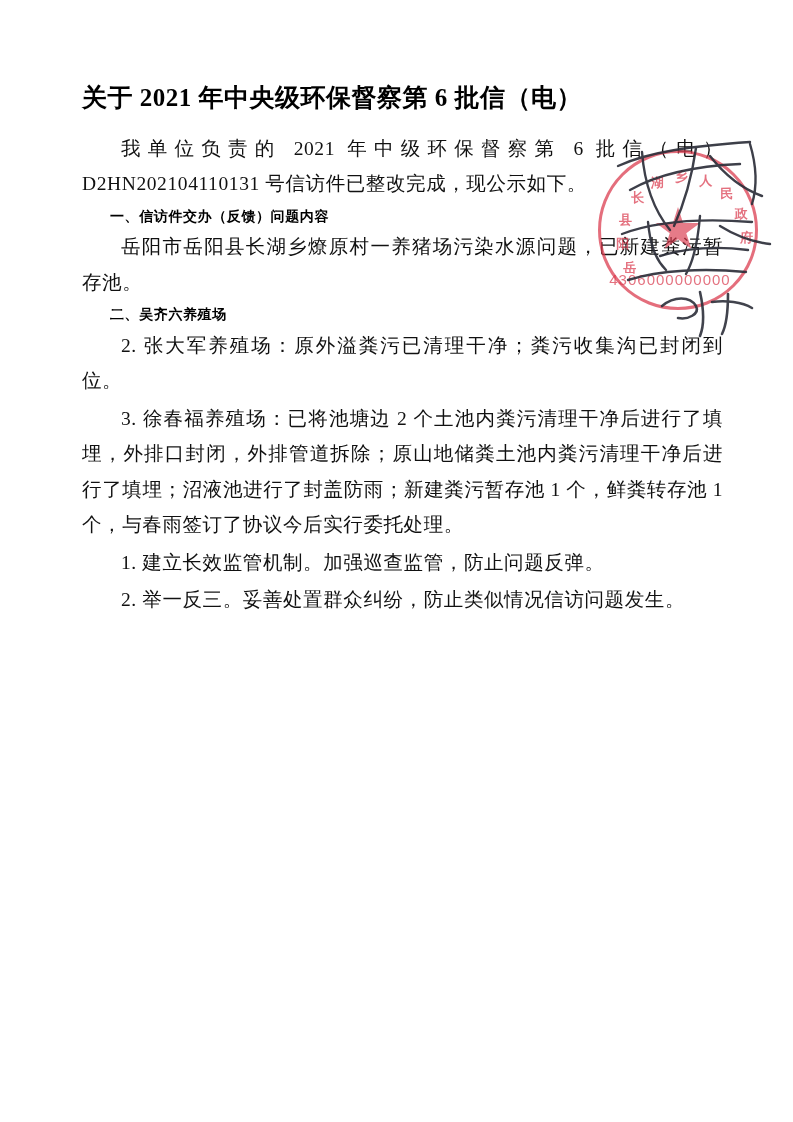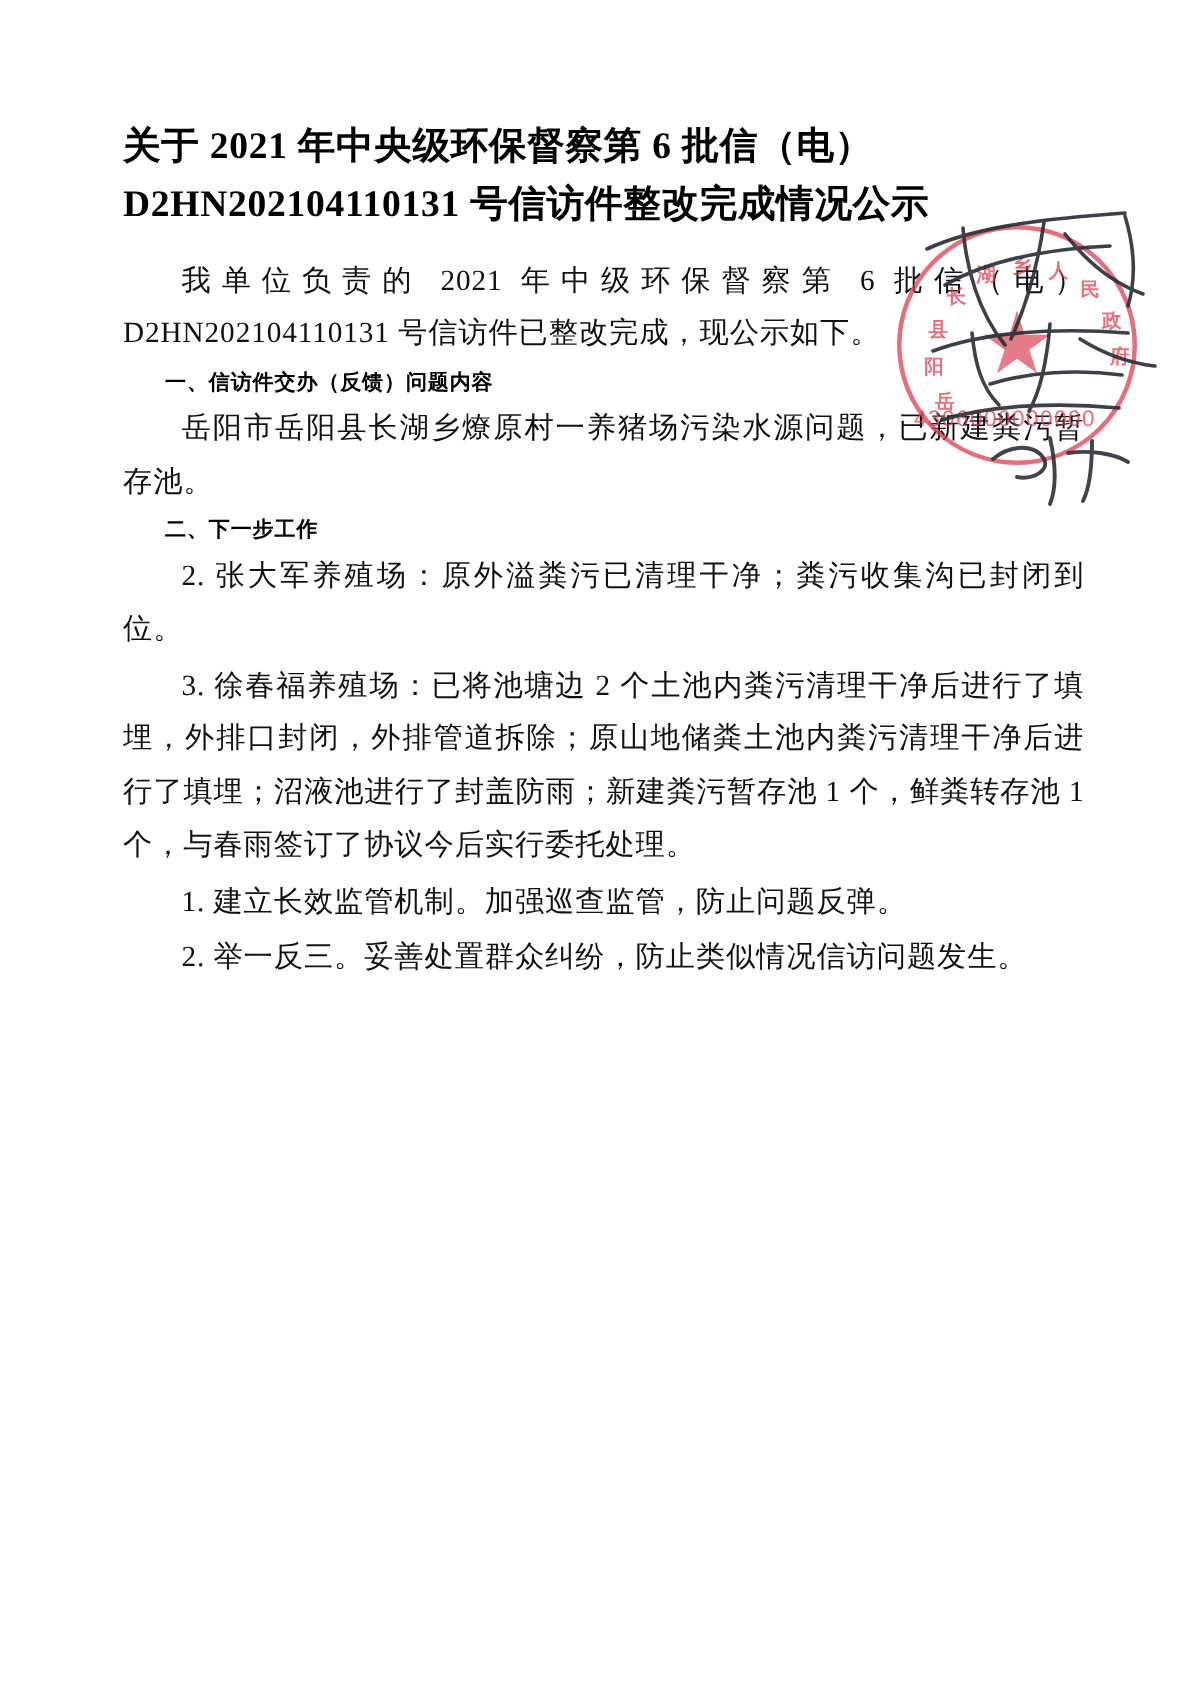--- a/index.html
+++ b/index.html
@@ -130,29 +130,28 @@
   }
   .signature svg { display: block; }
 </style>
 </head>
 <body>
 
 <div class="page">
 
   <h1 class="doc-title">
     <span>关于 2021 年中央级环保督察第 6 批信（电）</span>
-    <span class="line2">D2HN202104110131 号信访件整改完成情况公示</span>
   </h1>
 
   <p class="para indent lead-para">我单位负责的 2021 年中级环保督察第 6 批信（电）D2HN202104110131 号信访件已整改完成，现公示如下。</p>
 
   <p class="section-head">一、信访件交办（反馈）问题内容</p>
   <p class="para indent">岳阳市岳阳县长湖乡燎原村一养猪场污染水源问题，已新建粪污暂存池。</p>
 
-  <p class="section-head">二、下一步工作</p>
+  <p class="section-head">二、吴齐六养殖场</p>
   <p class="para indent">2. 张大军养殖场：原外溢粪污已清理干净；粪污收集沟已封闭到位。</p>
   <p class="para indent">3. 徐春福养殖场：已将池塘边 2 个土池内粪污清理干净后进行了填埋，外排口封闭，外排管道拆除；原山地储粪土池内粪污清理干净后进行了填埋；沼液池进行了封盖防雨；新建粪污暂存池 1 个，鲜粪转存池 1 个，与春雨签订了协议今后实行委托处理。</p>
 
   <p class="para indent">1. 建立长效监管机制。加强巡查监管，防止问题反弹。</p>
   <p class="para indent">2. 举一反三。妥善处置群众纠纷，防止类似情况信访问题发生。</p>
 
   <div class="seal">
     <div class="seal-ring"></div>
     <div class="seal-star"></div>
     <div class="seal-top-text">

